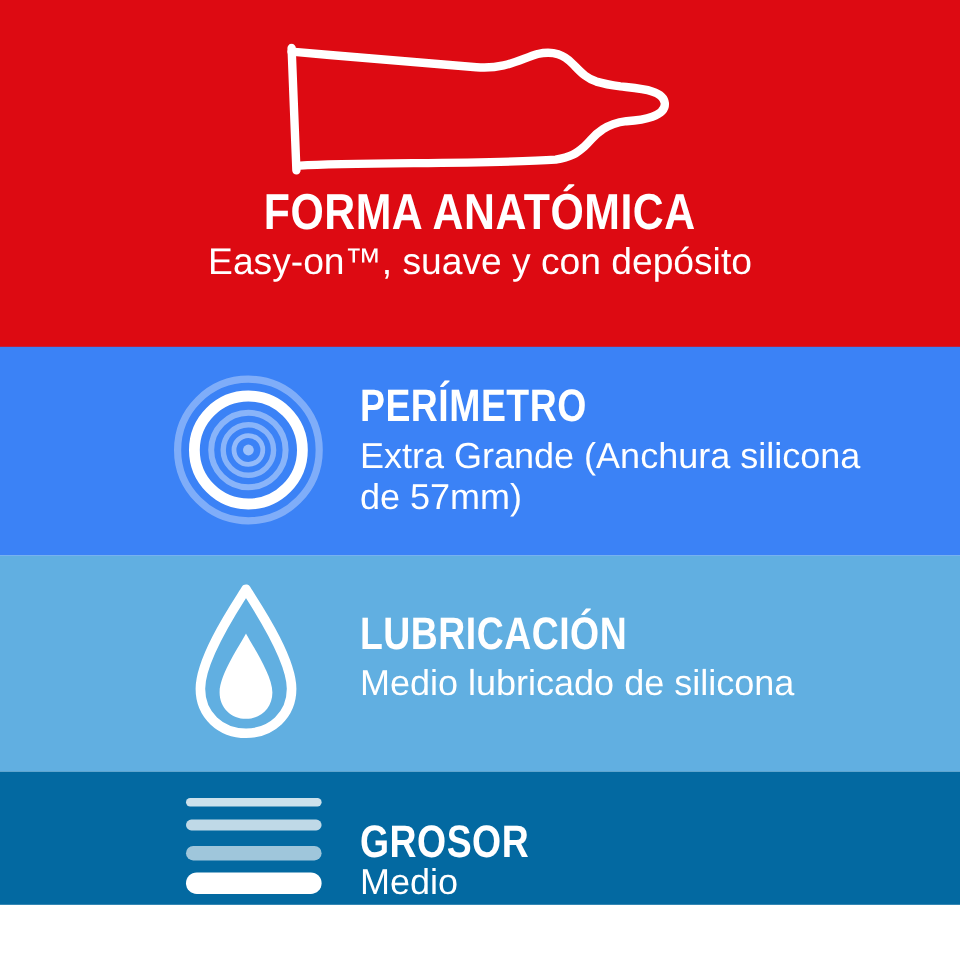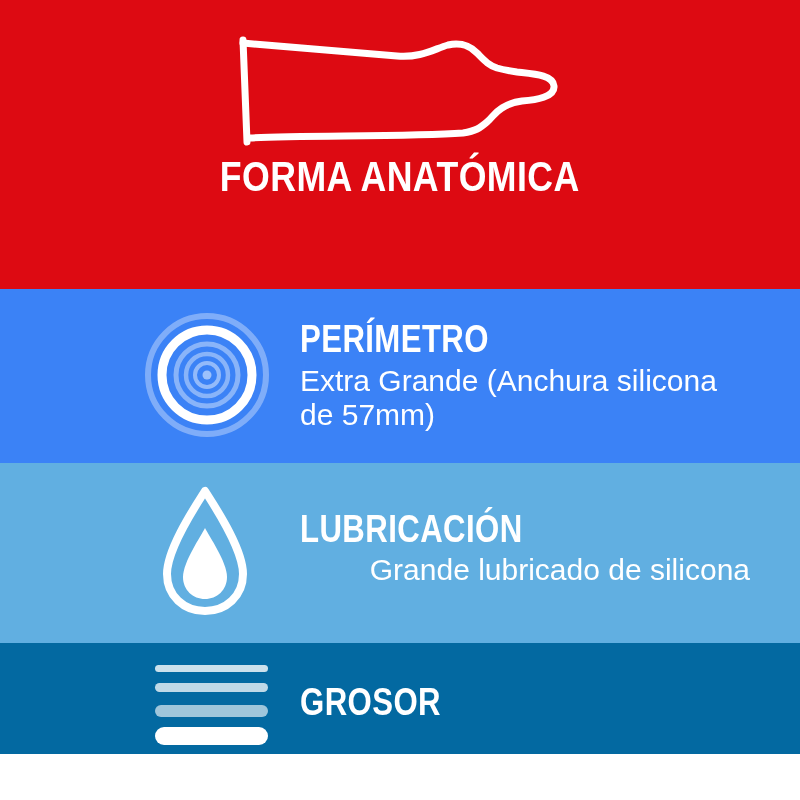--- a/index.html
+++ b/index.html
@@ -3,21 +3,21 @@
 <meta charset="utf-8">
 <style>
   html,body{margin:0;padding:0;background:#ffffff;}
   .canvas{
     position:relative;width:800px;height:800px;overflow:hidden;
     font-family:"Liberation Sans","DejaVu Sans",sans-serif;color:#ffffff;
   }
   .section{position:absolute;left:0;width:800px;}
   .sec-header{top:0;height:360px;background:#dd0a12;}
   .sec-perimetro{top:289px;height:174px;background:#3b82f6;}
-  .sec-lubricacion{top:463px;height:180px;background:#61afe1;text-align:right;}
+  .sec-lubricacion{top:463px;height:180px;background:#61afe1;}
   .sec-grosor{top:643px;height:111px;background:#0369a1;}
 
   .header-icon{position:absolute;left:238px;top:36px;}
   .header-title{
     position:absolute;left:0;top:156px;width:800px;text-align:center;
     font-size:42px;font-weight:bold;line-height:1;white-space:nowrap;
   }
   .header-title .squeeze{display:inline-block;transform:scaleX(0.85);transform-origin:center;letter-spacing:0.5px;}
   .header-subtitle{
     position:absolute;left:0;top:201px;width:800px;text-align:center;
@@ -67,20 +67,21 @@
                C 317,61 298,64 284,65
                C 276,66 270,68 264,72
                C 256,77 255,81 249,86
                C 242,92 238,95 225,97
                C 170,101 60,99 12,102" stroke="#ffffff" stroke-width="7" stroke-linecap="round" stroke-linejoin="round"></path>
       <path d="M5,4 L9,106" stroke="#ffffff" stroke-width="7" stroke-linecap="round"></path>
     </svg>
     <div class="header-title">
       <span class="squeeze">FORMA ANATÓMICA</span>
     </div>
+    <div class="header-subtitle">Easy-on™, suave y con depósito</div>
   </div>
 
   <div class="section sec-perimetro t-perimetro">
     <svg class="feature-icon icon-circles" width="130" height="130" viewBox="0 0 130 130" fill="none">
       <circle cx="65" cy="65" r="59" stroke="#ffffff" stroke-width="6" opacity="0.35"></circle>
       <circle cx="65" cy="65" r="45" stroke="#ffffff" stroke-width="9" opacity="1"></circle>
       <circle cx="65" cy="65" r="31" stroke="#ffffff" stroke-width="5" opacity="0.4"></circle>
       <circle cx="65" cy="65" r="21" stroke="#ffffff" stroke-width="4.5" opacity="0.4"></circle>
       <circle cx="65" cy="65" r="12" stroke="#ffffff" stroke-width="4" opacity="0.45"></circle>
       <circle cx="65" cy="65" r="4.5" fill="#ffffff" opacity="0.5"></circle>
@@ -88,27 +89,28 @@
     <div class="feature-title">PERÍMETRO</div>
     <div class="feature-desc">Extra Grande (Anchura silicona de 57mm)</div>
   </div>
 
   <div class="section sec-lubricacion t-lubricacion">
     <svg class="feature-icon icon-drop" width="100" height="134" viewBox="0 0 100 134" fill="none">
       <path d="M50,7 C 44,17 12,63 12,90 C 12,112 29,127 50,127 C 71,127 88,112 88,90 C 88,63 56,17 50,7 Z" stroke="#ffffff" stroke-width="8" stroke-linejoin="round"></path>
       <path d="M50,44 C 46,52 28,78 28,93 C 28,106 38,115 50,115 C 62,115 72,106 72,93 C 72,78 54,52 50,44 Z" fill="#ffffff"></path>
     </svg>
     <div class="feature-title">LUBRICACIÓN</div>
-    <div class="feature-desc">Grande lubricado de silicona</div>
+    <div class="feature-desc">Medio lubricado de silicona</div>
   </div>
 
   <div class="section sec-grosor t-grosor">
     <div>
       <div class="bar bar1"></div>
       <div class="bar bar2"></div>
       <div class="bar bar3"></div>
       <div class="bar bar4"></div>
       <div class="bar bar5"></div>
     </div>
     <div class="feature-title">GROSOR</div>
+    <div class="feature-desc">Medio</div>
   </div>
 
 </div>
 
 </body></html>

